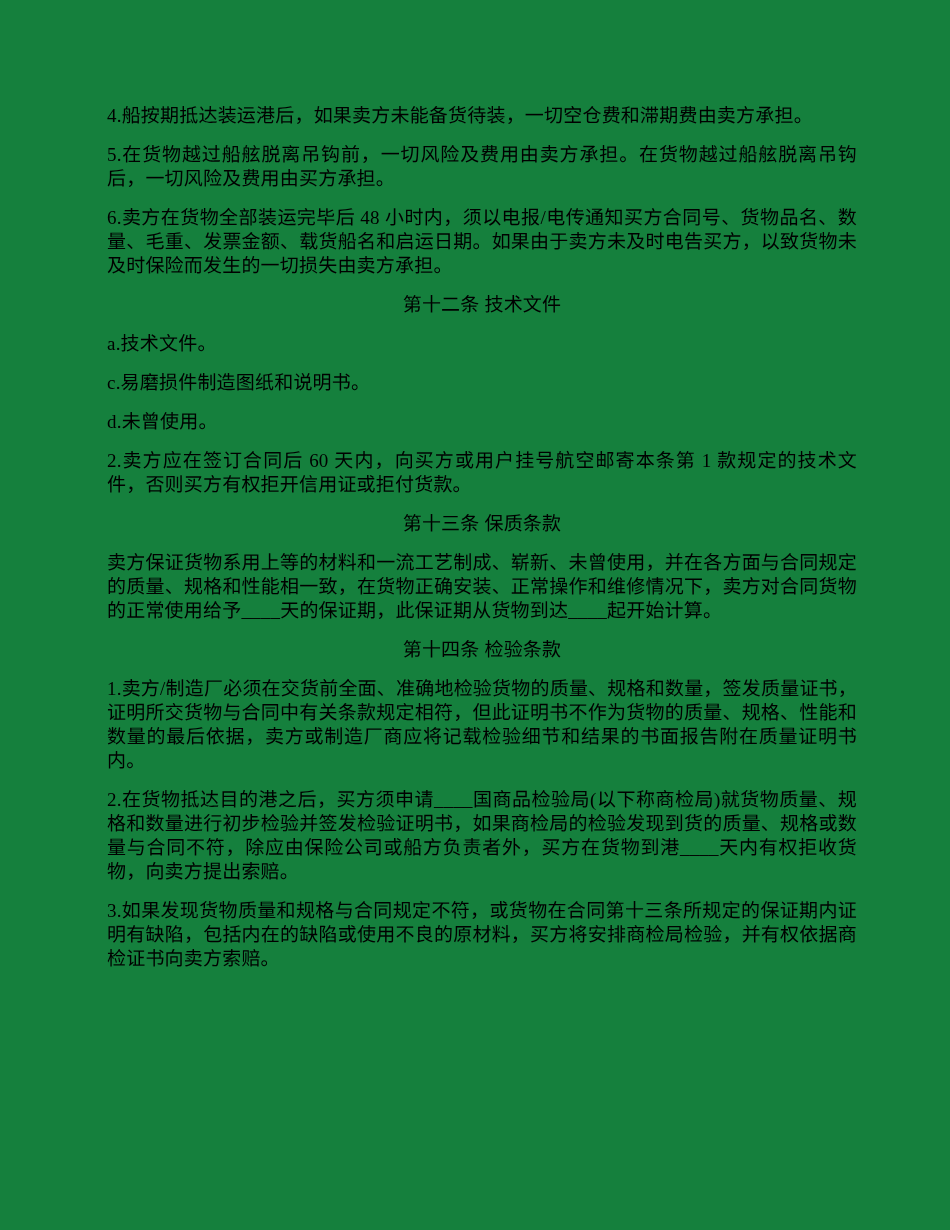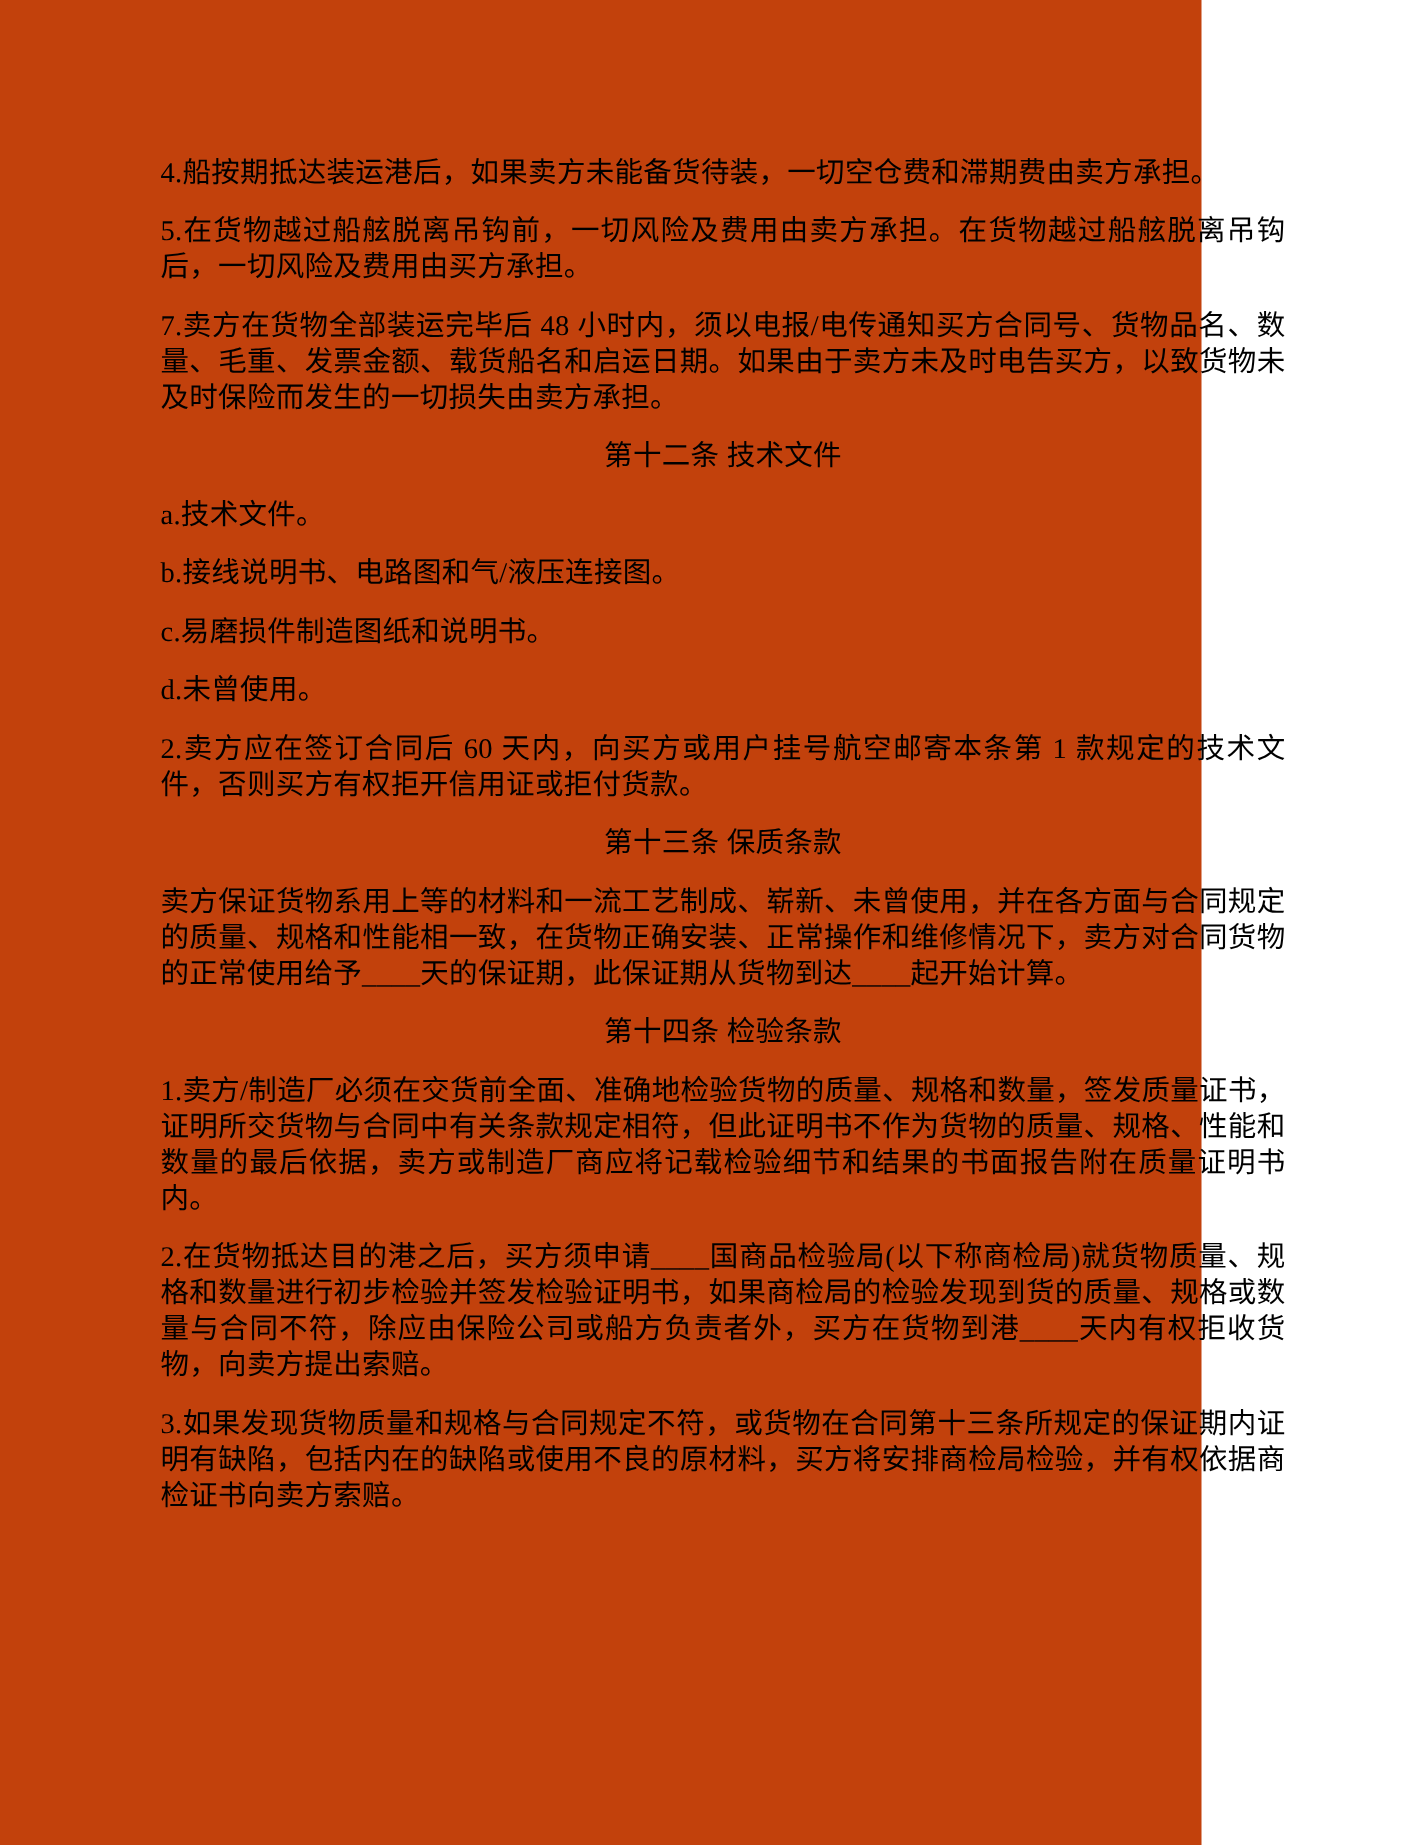--- a/index.html
+++ b/index.html
@@ -9,23 +9,23 @@
   body {
     width: 950px;
     height: 1230px;
     background: #ffffff;
     color: #000000;
     font-family: "Liberation Serif", "DejaVu Serif", serif;
     overflow: hidden;
   }
   .page {
     position: relative;
-    width: 801px;
+    width: 950px;
     height: 1230px;
-    background: #c2410c;
+    background: #15803d;
   }
   .page-content {
     position: absolute;
     left: 107px;
     top: 104px;
     width: 750px;
   }
   p.para {
     margin: 0 0 15px 0;
     padding: 0;
@@ -39,24 +39,23 @@
     text-align: center;
   }
 </style>
 </head>
 <body>
 
 <div class="page">
   <div class="page-content">
     <p class="para">4.船按期抵达装运港后，如果卖方未能备货待装，一切空仓费和滞期费由卖方承担。</p>
     <p class="para">5.在货物越过船舷脱离吊钩前，一切风险及费用由卖方承担。在货物越过船舷脱离吊钩后，一切风险及费用由买方承担。</p>
-    <p class="para">7.卖方在货物全部装运完毕后 48 小时内，须以电报/电传通知买方合同号、货物品名、数量、毛重、发票金额、载货船名和启运日期。如果由于卖方未及时电告买方，以致货物未及时保险而发生的一切损失由卖方承担。</p>
+    <p class="para">6.卖方在货物全部装运完毕后 48 小时内，须以电报/电传通知买方合同号、货物品名、数量、毛重、发票金额、载货船名和启运日期。如果由于卖方未及时电告买方，以致货物未及时保险而发生的一切损失由卖方承担。</p>
     <p class="para section-heading">第十二条 技术文件</p>
     <p class="para">a.技术文件。</p>
-    <p class="para">b.接线说明书、电路图和气/液压连接图。</p>
     <p class="para">c.易磨损件制造图纸和说明书。</p>
     <p class="para">d.未曾使用。</p>
     <p class="para">2.卖方应在签订合同后 60 天内，向买方或用户挂号航空邮寄本条第 1 款规定的技术文件，否则买方有权拒开信用证或拒付货款。</p>
     <p class="para section-heading">第十三条 保质条款</p>
     <p class="para">卖方保证货物系用上等的材料和一流工艺制成、崭新、未曾使用，并在各方面与合同规定的质量、规格和性能相一致，在货物正确安装、正常操作和维修情况下，卖方对合同货物的正常使用给予____天的保证期，此保证期从货物到达____起开始计算。</p>
     <p class="para section-heading">第十四条 检验条款</p>
     <p class="para">1.卖方/制造厂必须在交货前全面、准确地检验货物的质量、规格和数量，签发质量证书，证明所交货物与合同中有关条款规定相符，但此证明书不作为货物的质量、规格、性能和数量的最后依据，卖方或制造厂商应将记载检验细节和结果的书面报告附在质量证明书内。</p>
     <p class="para">2.在货物抵达目的港之后，买方须申请____国商品检验局(以下称商检局)就货物质量、规格和数量进行初步检验并签发检验证明书，如果商检局的检验发现到货的质量、规格或数量与合同不符，除应由保险公司或船方负责者外，买方在货物到港____天内有权拒收货物，向卖方提出索赔。</p>
     <p class="para">3.如果发现货物质量和规格与合同规定不符，或货物在合同第十三条所规定的保证期内证明有缺陷，包括内在的缺陷或使用不良的原材料，买方将安排商检局检验，并有权依据商检证书向卖方索赔。</p>
   </div>

